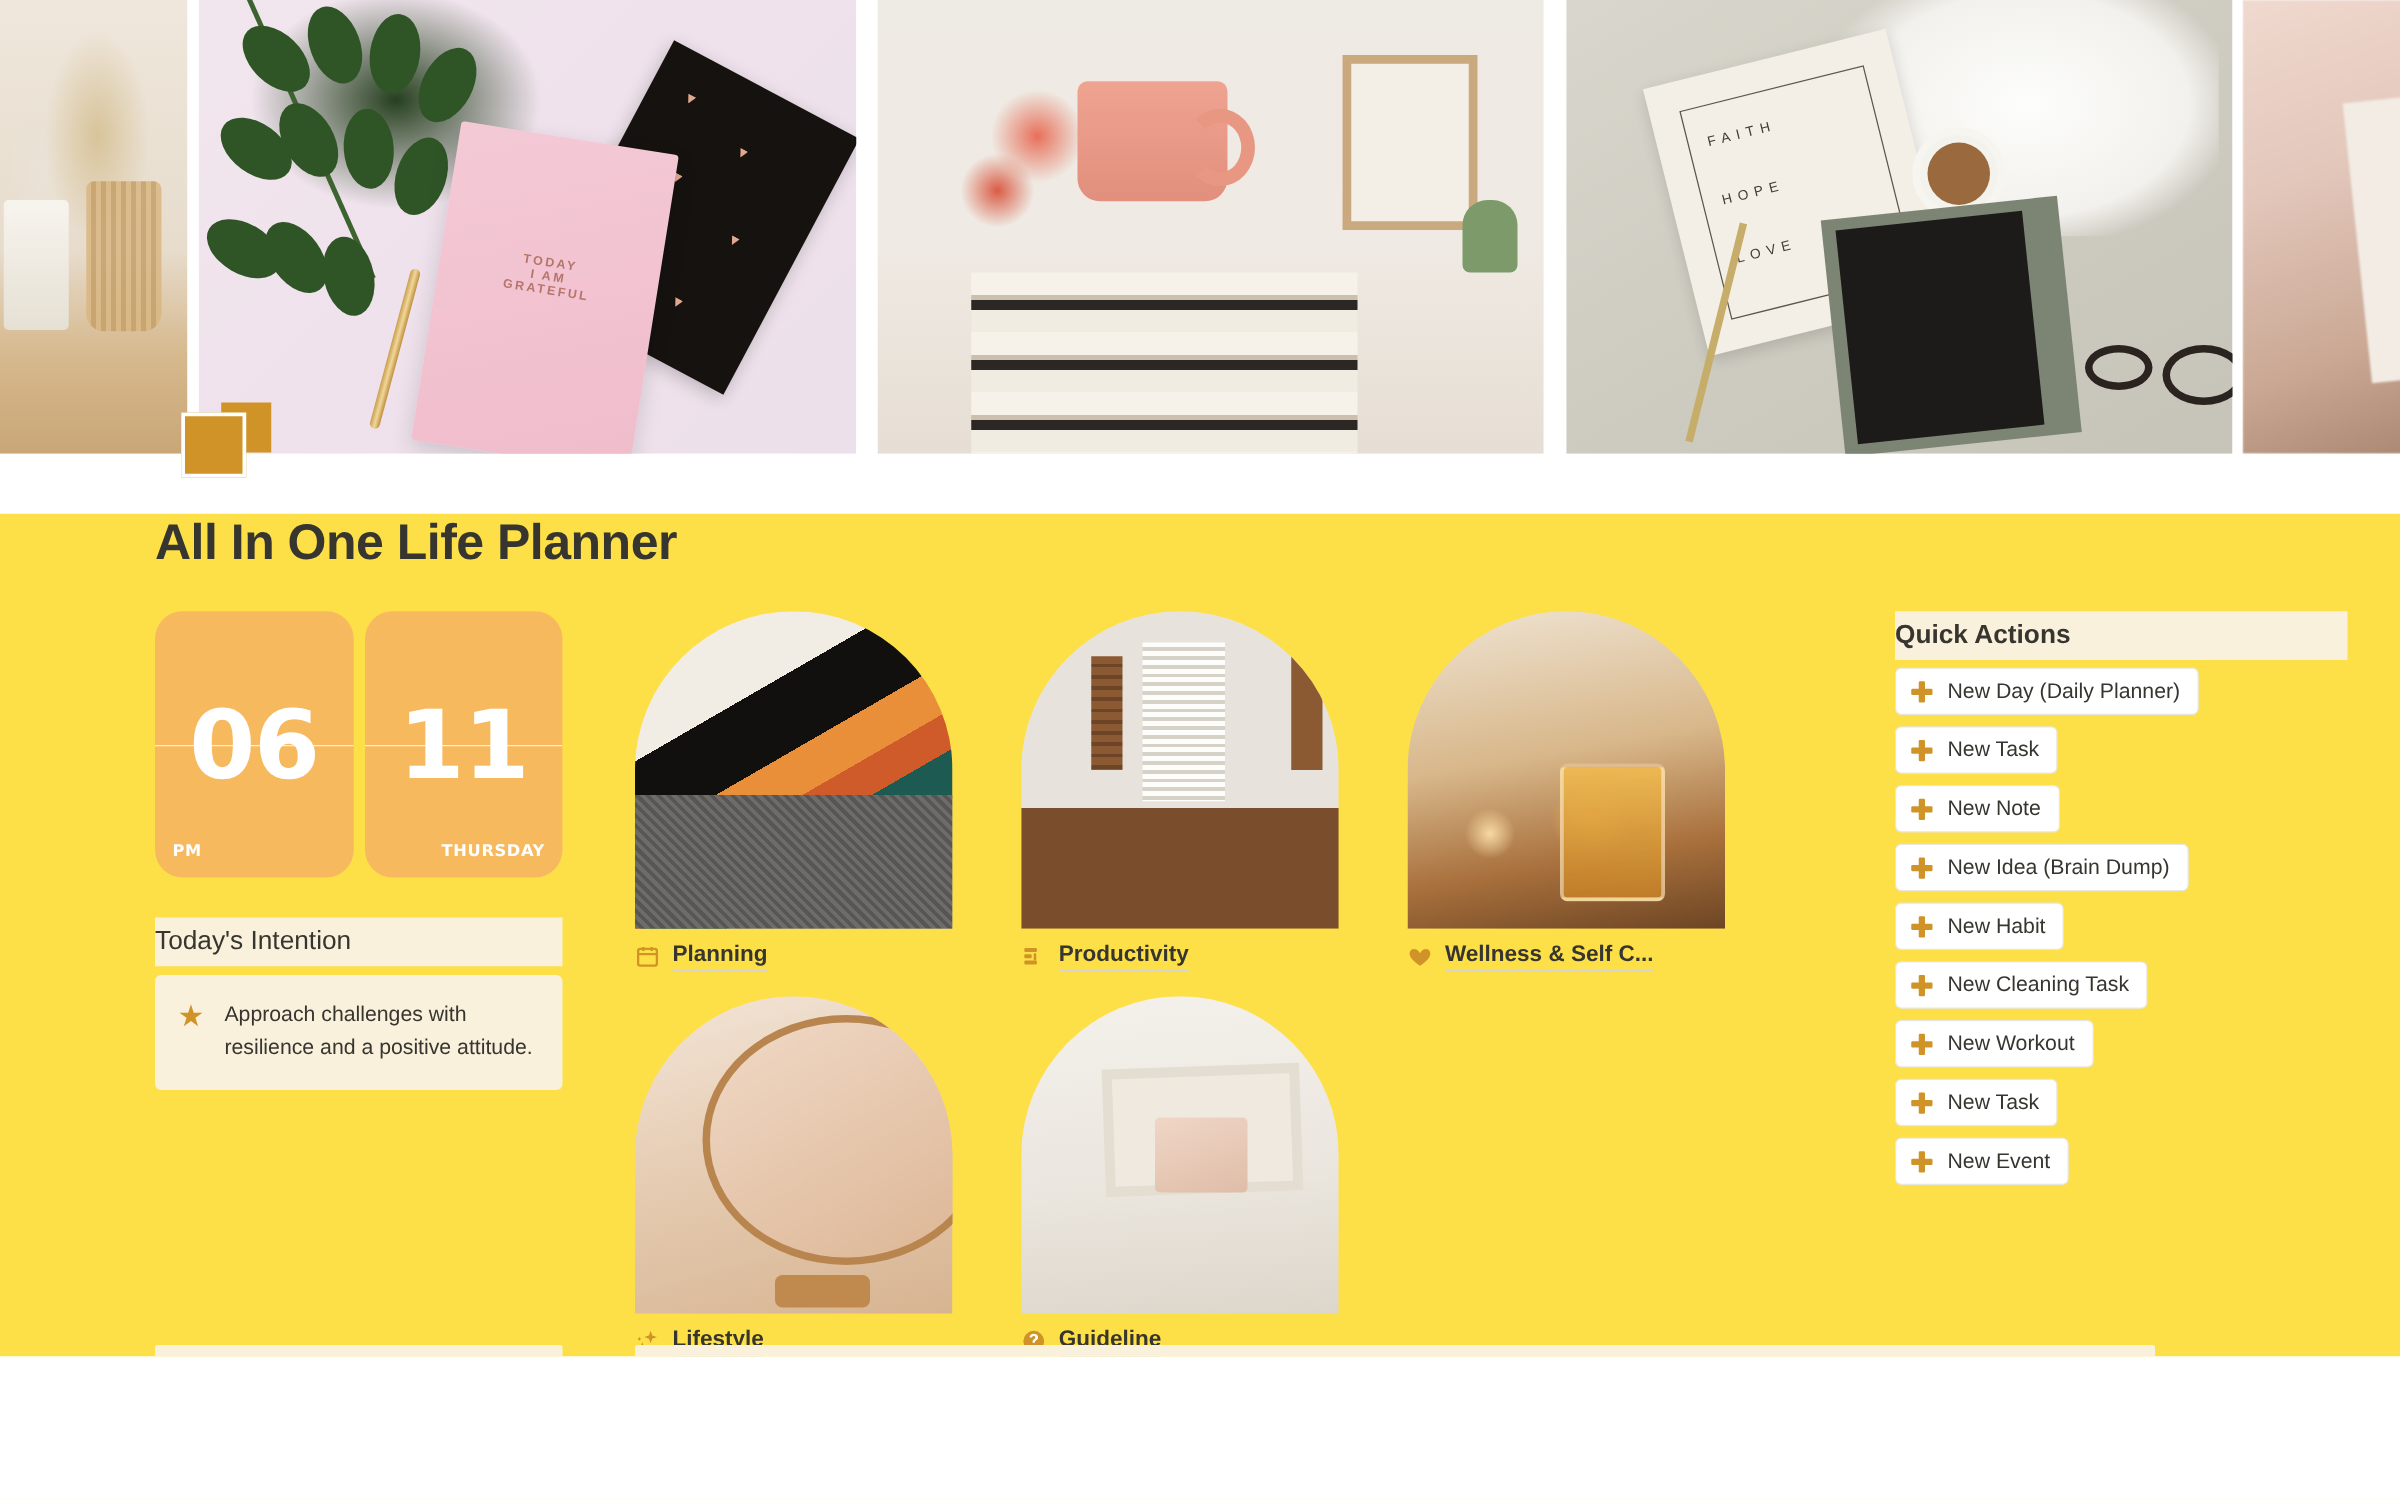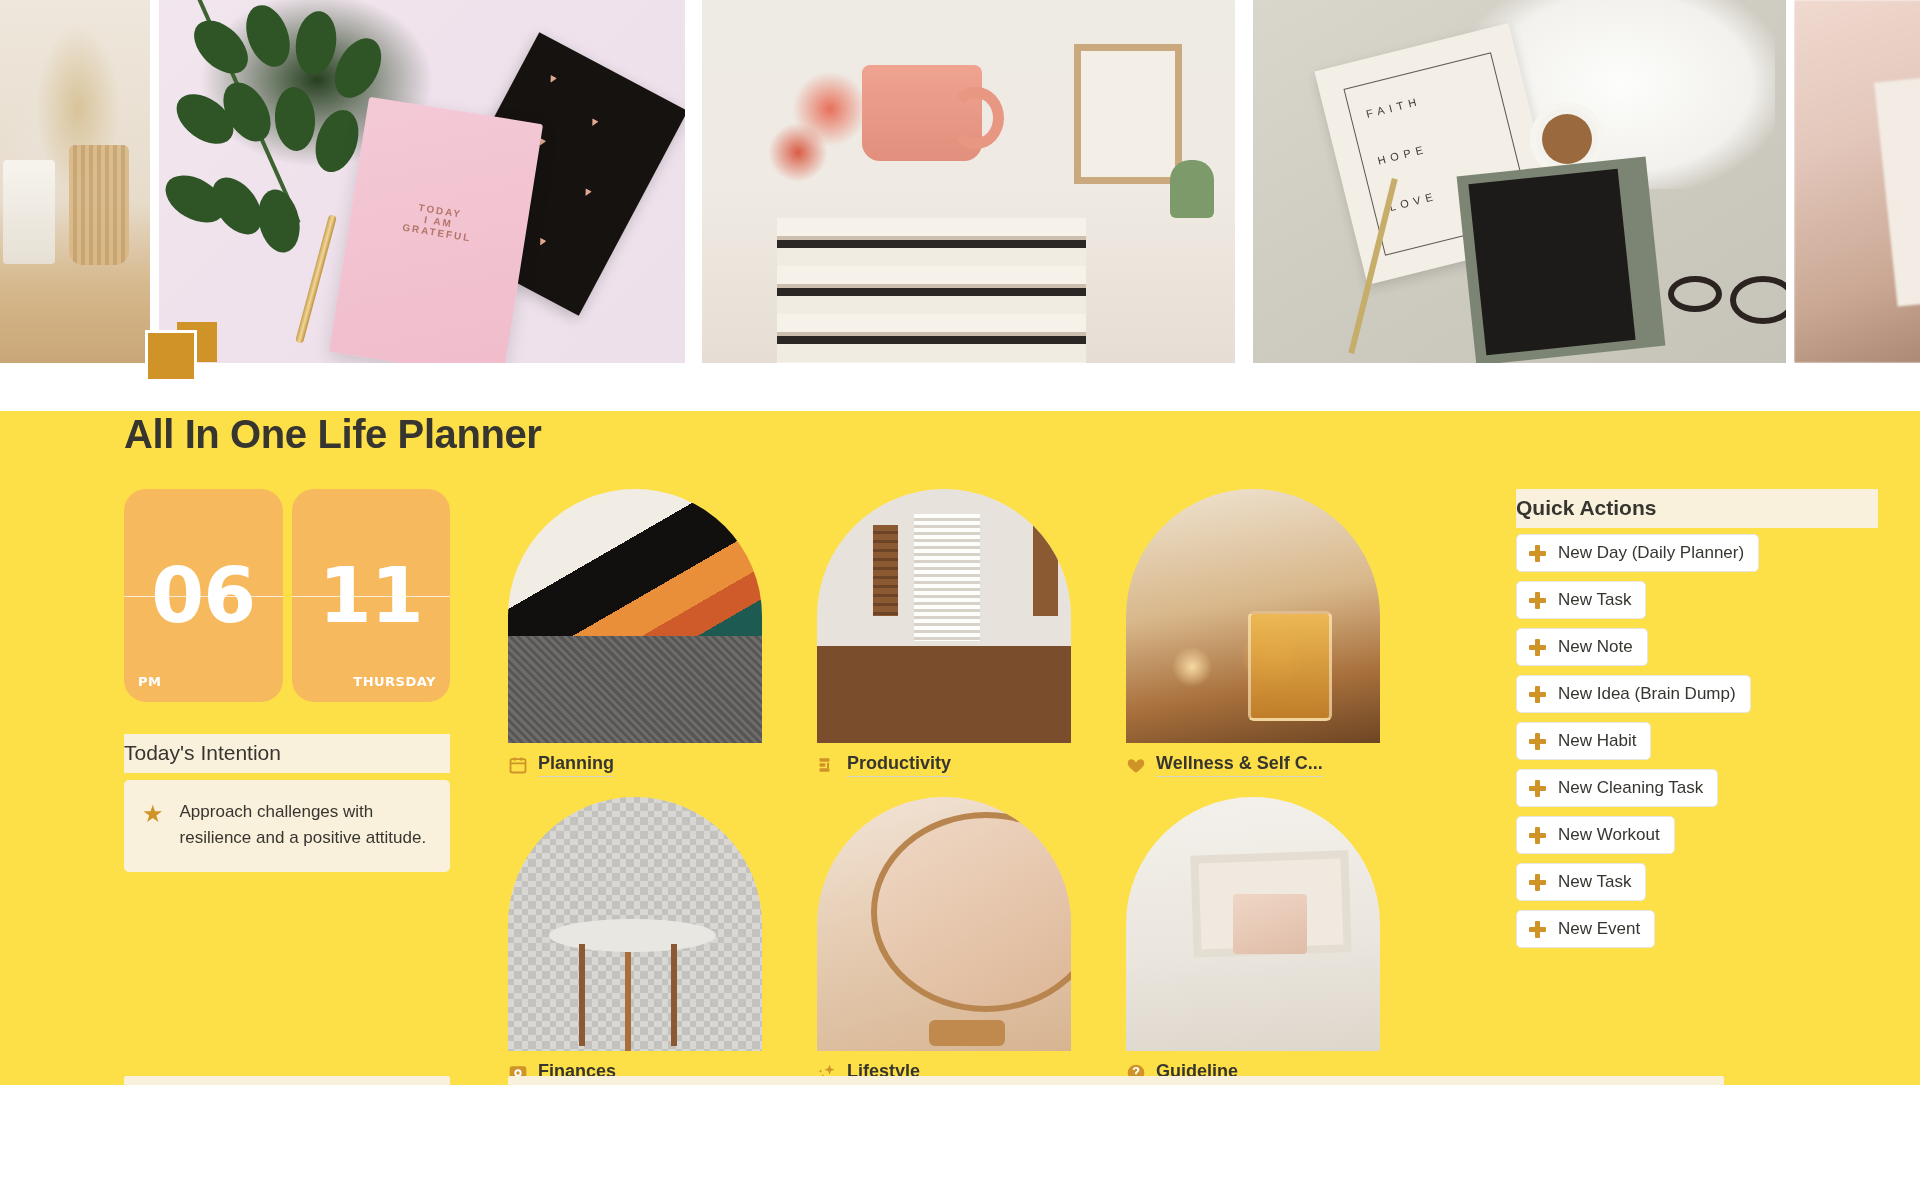--- a/index.html
+++ b/index.html
@@ -556,35 +556,20 @@
           <div class="card-label">
             <span class="card-icon">
               <svg viewBox="0 0 24 24" fill="currentColor">
                 <path d="M12 21s-7.5-4.6-9.4-9.1C1.1 8.4 3 5 6.4 5c2 0 3.5 1.1 4.3 2.3l1.3 1.9 1.3-1.9C14.1 6.1 15.6 5 17.6 5 21 5 22.9 8.4 21.4 11.9 19.5 16.4 12 21 12 21z"></path>
               </svg>
             </span>
             <span class="card-name">Wellness &amp; Self C...</span>
           </div>
         </div>
 
-        <div class="card">
-          <div class="card-photo">
-              <div class="pc-finances"></div>
-            </div>
-          <div class="card-label">
-            <span class="card-icon">
-              <svg viewBox="0 0 24 24" fill="currentColor">
-                <rect x="2" y="4" width="20" height="16" rx="3"></rect>
-                <circle cx="12" cy="12" r="4.4" fill="#ffffff"></circle>
-                <circle cx="12" cy="12" r="2.1" fill="currentColor"></circle>
-              </svg>
-            </span>
-            <span class="card-name">Finances</span>
-          </div>
-        </div>
 
         <div class="card">
           <div class="card-photo">
               <div class="pc-lifestyle"></div>
             </div>
           <div class="card-label">
             <span class="card-icon">
               <svg viewBox="0 0 24 24" fill="currentColor">
                 <path d="M15 2l1.6 4.4L21 8l-4.4 1.6L15 14l-1.6-4.4L9 8l4.4-1.6z"></path>
                 <path d="M7 13l1 2.6L10.6 17 8 18l-1 2.6L6 18l-2.6-1L6 15.6z"></path>

